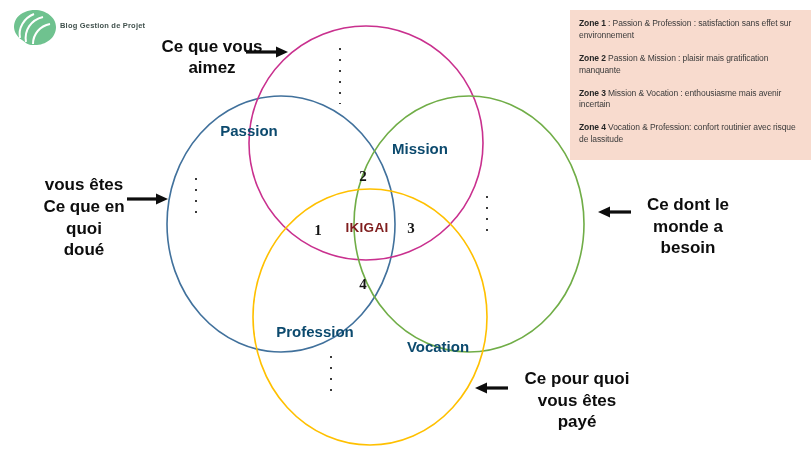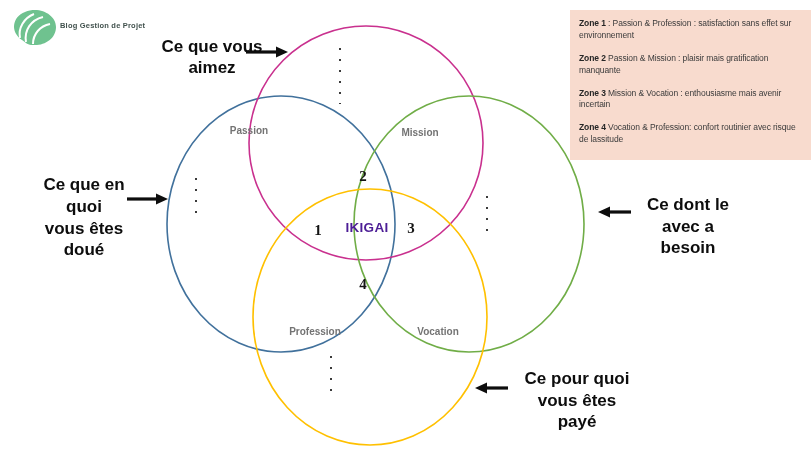--- a/index.html
+++ b/index.html
@@ -6,33 +6,33 @@
   .stage{
     position:relative;width:811px;height:456px;background:#ffffff;
     font-family:"Liberation Sans", sans-serif;overflow:hidden;
   }
   .layer{position:absolute;left:0;top:0;width:811px;height:456px;}
   .abs{position:absolute;}
   .center{transform:translate(-50%,-50%);}
   
   .logo-text{left:60px;top:21px;font-size:7.5px;font-weight:bold;color:#41514d;letter-spacing:.2px;}
   
-  .circle-label{font-size:10px;font-weight:bold;color:#737373;white-space:nowrap;}
+  .circle-label{font-size:15px;font-weight:bold;color:#0c4a6e;white-space:nowrap;}
   .lab-passion{left:249px;top:130px;}
-  .lab-mission{left:420px;top:132px;text-align:center;}
+  .lab-mission{left:420px;top:148px;text-align:center;}
   .lab-profession{left:315px;top:331px;}
-  .lab-vocation{left:438px;top:331px;}
+  .lab-vocation{left:438px;top:346px;}
   
   .zone-num{font-family:"Liberation Serif", serif;font-size:15px;font-weight:bold;color:#141414;}
   .num1{left:318px;top:230px;}
   .num2{left:363px;top:176px;}
   .num3{left:411px;top:228px;}
   .num4{left:363px;top:284px;}
   
-  .ikigai{left:367px;top:227px;font-size:13.5px;font-weight:bold;color:#4c1d95;letter-spacing:.3px;}
+  .ikigai{left:367px;top:227px;font-size:13.5px;font-weight:bold;color:#7f1d1d;letter-spacing:.3px;}
   
   .ann{text-align:center;color:#0d0d0d;}
   .ann .s{font-size:17px;font-weight:bold;line-height:1.3;}
   .ann .b{font-size:17px;font-weight:bold;line-height:1.2;}
   .ann-love{left:156px;top:36px;width:112px;}
   .ann-doue{left:28px;top:174px;width:112px;}
   .ann-besoin{left:628px;top:194px;width:120px;}
   .ann-paye{left:512px;top:368px;width:130px;}
   
   .legend{
@@ -99,27 +99,27 @@
   <div class="abs center zone-num num4">4</div>
 
   <div class="abs center ikigai">IKIGAI</div>
 
   <div class="abs ann ann-love">
     <div class="s">Ce que vous</div>
     <div class="b">aimez</div>
   </div>
 
   <div class="abs ann ann-doue">
+    <div class="s">vous êtes</div>
     <div class="s">Ce que en quoi</div>
-    <div class="s">vous êtes</div>
     <div class="b">doué</div>
   </div>
 
   <div class="abs ann ann-besoin">
-    <div class="s">Ce dont le avec a</div>
+    <div class="s">Ce dont le monde a</div>
     <div class="b">besoin</div>
   </div>
 
   <div class="abs ann ann-paye">
     <div class="s">Ce pour quoi vous êtes</div>
     <div class="b">payé</div>
   </div>
 
   <div class="abs legend">
     <div class="item"><span class="zt">Zone 1</span><span> : Passion &amp; Profession : satisfaction sans effet sur environnement</span></div>

